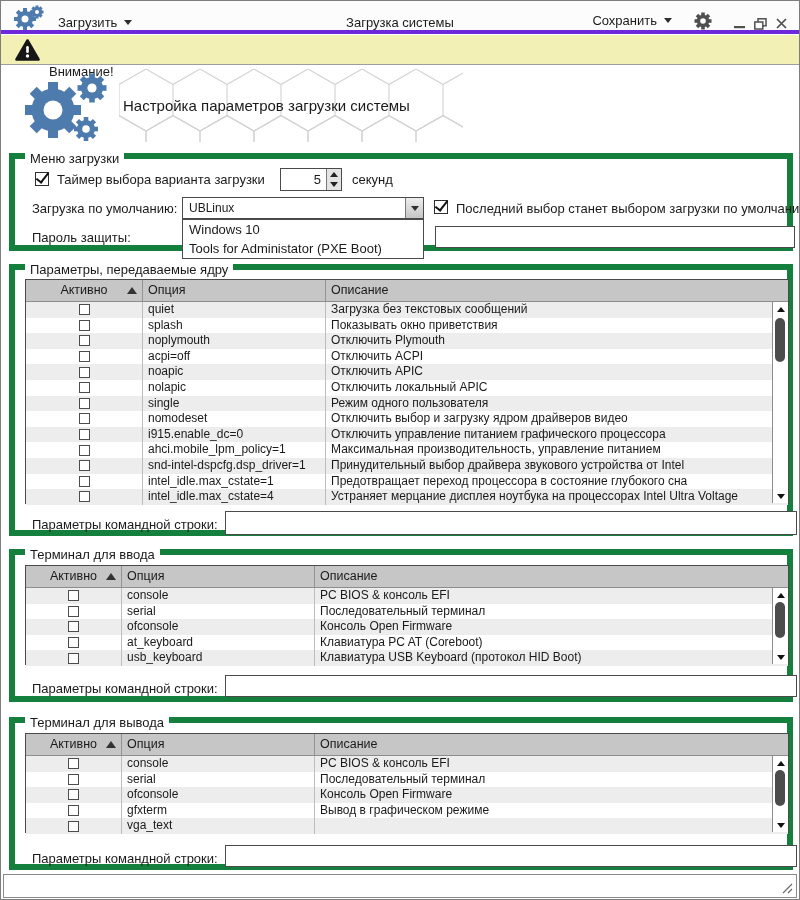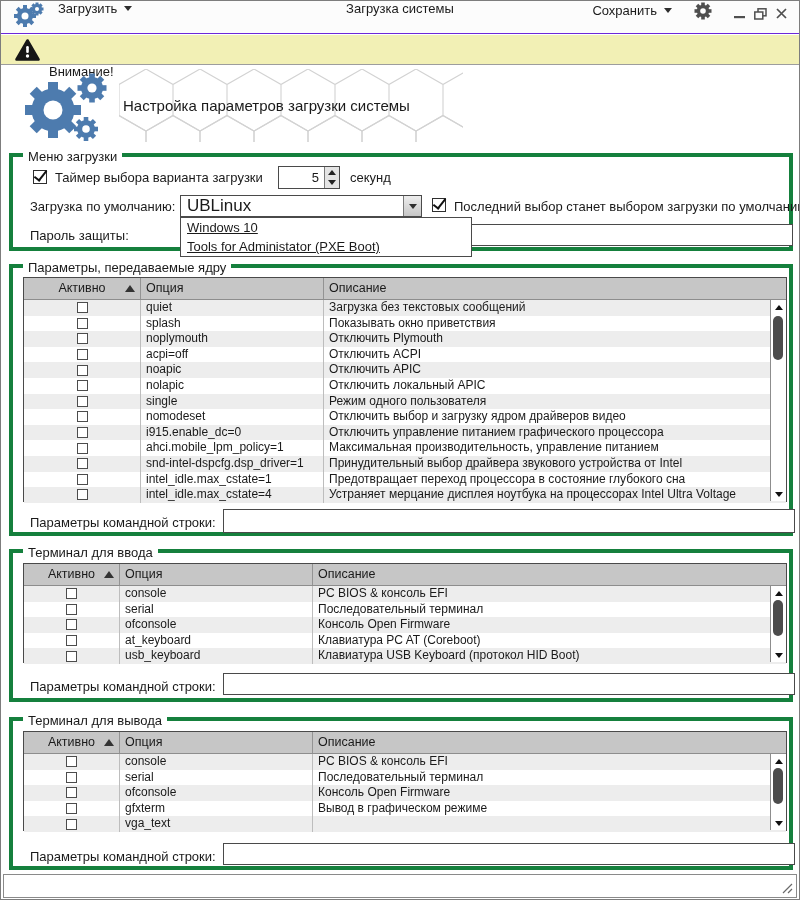--- a/index.html
+++ b/index.html
@@ -2,21 +2,21 @@
 <html><head>
 <meta charset="utf-8">
 <style>
   * { margin:0; padding:0; box-sizing:border-box; }
   html,body { width:800px; height:900px; }
   body { font-family:"Liberation Sans","DejaVu Sans",sans-serif; background:#fff; color:#1a1a1a; }
   .window { position:relative; width:800px; height:900px; border:1px solid #7d7d7d; background:#fff; overflow:hidden; }
 
   
   .titlebar { position:absolute; top:0; left:0; right:0; height:33px; background:#fcfcfc;
-              border-bottom:1px solid #6d28d9; display:flex; align-items:flex-start; }
+              border-bottom:4px solid #6d28d9; display:flex; align-items:flex-end; }
   .app-icon { margin-left:13px; width:30px; height:26px; flex:0 0 auto; }
   .menu-btn { display:flex; align-items:center; gap:7px; margin-left:14px; font-size:13px; cursor:default; }
   .caret-down { width:0; height:0; border-left:4px solid transparent; border-right:4px solid transparent; border-top:5px solid #2e2e2e; }
   .win-title { position:absolute; left:0; right:0; text-align:center; font-size:13px; pointer-events:none; }
   .titlebar-right { margin-left:auto; display:flex; align-items:center; }
   .save-menu { margin-right:22px; }
   .gear-btn { width:18px; height:18px; margin-right:22px; }
   .winctl { display:flex; align-items:flex-start; gap:9px; margin-right:12px; align-self:flex-start; padding-top:7px; }
   .winctl svg { display:block; }
 
@@ -26,42 +26,42 @@
   .warn-icon { margin-left:14px; }
   .warn-text { margin-left:9px; font-size:13px;margin-top:44px; }
 
   
   .header-zone { position:absolute; top:65px; left:0; right:0; height:80px; }
   .logo { position:absolute; left:16px; top:7px; }
   .hexband { position:absolute; left:118px; top:3px; width:344px; height:73px; }
   .header-caption { position:absolute; left:122px; top:31px; font-size:15px; }
 
   
-  .group { position:absolute; left:8px; width:784px; border:4px solid #15803d; background:transparent; }
+  .group { position:absolute; left:8px; width:784px; border:6px solid #15803d; background:transparent; }
   .group-legend { position:absolute; top:-8px; left:10px; background:#fff; padding:0 5px; font-size:13px; line-height:15px; }
 
   .lbl { position:absolute; font-size:13px; white-space:nowrap; }
 
   
   .cb { position:absolute; width:14px; height:14px; border:1.5px solid #2e2e2e; background:#fff; }
   .cb.checked::after { content:""; position:absolute; left:3px; top:-3px; width:5px; height:11px;
                        border-right:2px solid #111; border-bottom:2px solid #111; transform:rotate(38deg); }
   .cb-small { width:11px; height:11px; border:1px solid #4c4c4c; background:#fff; position:static; flex:0 0 auto; }
 
   
   .spin { position:absolute; height:23px; border:1px solid #4a4a4a; background:#fff; display:flex; }
   .spin-value { flex:1; font-size:13px; text-align:right; line-height:21px; padding-right:5px; }
   .spin-steps { width:15px; border-left:1px solid #7a7a7a; background:#e4e4e4; display:flex; flex-direction:column; }
   .spin-steps div { flex:1; display:flex; align-items:center; justify-content:center; }
   .tri-up   { width:0; height:0; border-left:4px solid transparent; border-right:4px solid transparent; border-bottom:5px solid #222; }
   .tri-down { width:0; height:0; border-left:4px solid transparent; border-right:4px solid transparent; border-top:5px solid #222; }
 
   
   .combo { position:absolute; height:22px; border:1px solid #4a4a4a; background:#fff; display:flex; }
-  .combo-text { flex:1; font-size:17px; line-height:20px; padding-left:6px; overflow:hidden; white-space:nowrap; }
+  .combo-text { flex:1; font-size:12px; line-height:20px; padding-left:6px; overflow:hidden; white-space:nowrap; }
   .combo-btn { width:18px; border-left:1px solid #7a7a7a; background:linear-gradient(#ededed,#c6c6c6);
                display:flex; align-items:center; justify-content:center; }
   .droplist { position:absolute; border:1px solid #4a4a4a; background:#fff; z-index:30; }
   .droplist-item { height:19px; line-height:19px; font-size:13px; padding-left:6px; white-space:nowrap; }
 
   .txt { position:absolute; border:1px solid #4a4a4a; background:#fff; font-family:inherit; font-size:13px; padding:0 5px; outline:none; }
 
   
   .tbl { position:absolute; left:10px; width:764px; border:1px solid #4a4a4a; background:#fff; }
   .tbl-head { display:flex; height:22px; background:#c6c6c6; border-bottom:1px solid #8d8d8d; }
@@ -223,21 +223,21 @@
     </div>
     <span class="lbl" style="left:337px; top:13px;">секунд</span>
 
     <span class="lbl" style="left:17px; top:42px;">Загрузка по умолчанию:</span>
     <div class="combo" style="left:167px; top:38px; width:242px;">
       <span class="combo-text">UBLinux</span>
       <span class="combo-btn">
           <span class="caret-down"></span>
         </span>
     </div>
-    <div class="droplist" style="left:167px; top:60px; width:292px;text-decoration:underline;">
+    <div class="droplist" style="left:167px; top:60px; width:242px;">
 
         <div class="droplist-item">Windows 10</div>
 
         <div class="droplist-item">Tools for Administator (PXE Boot)</div>
       </div>
 
     <span class="cb checked" style="left:419px; top:41px;"></span>
     <span class="lbl" style="left:441px; top:42px;">Последний выбор станет выбором загрузки по умолчанию</span>
 
     <span class="lbl" style="left:17px; top:71px;">Пароль защиты:</span>

